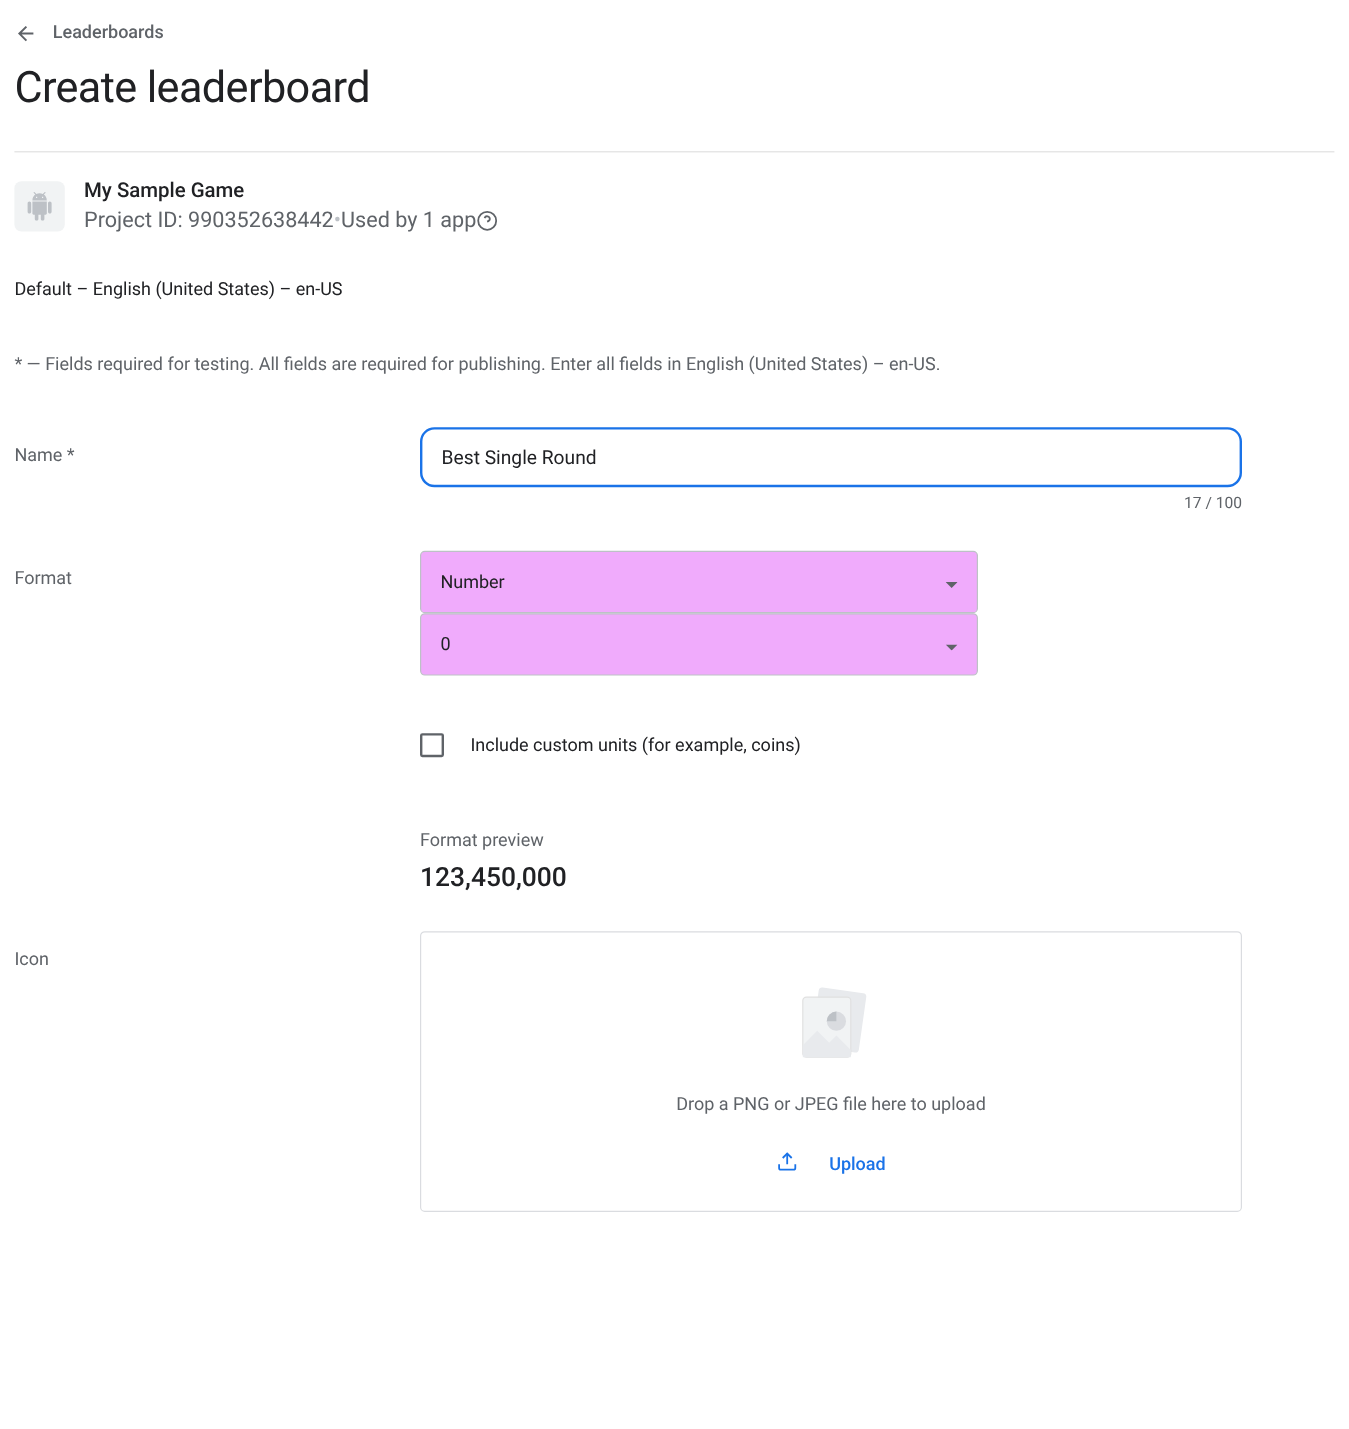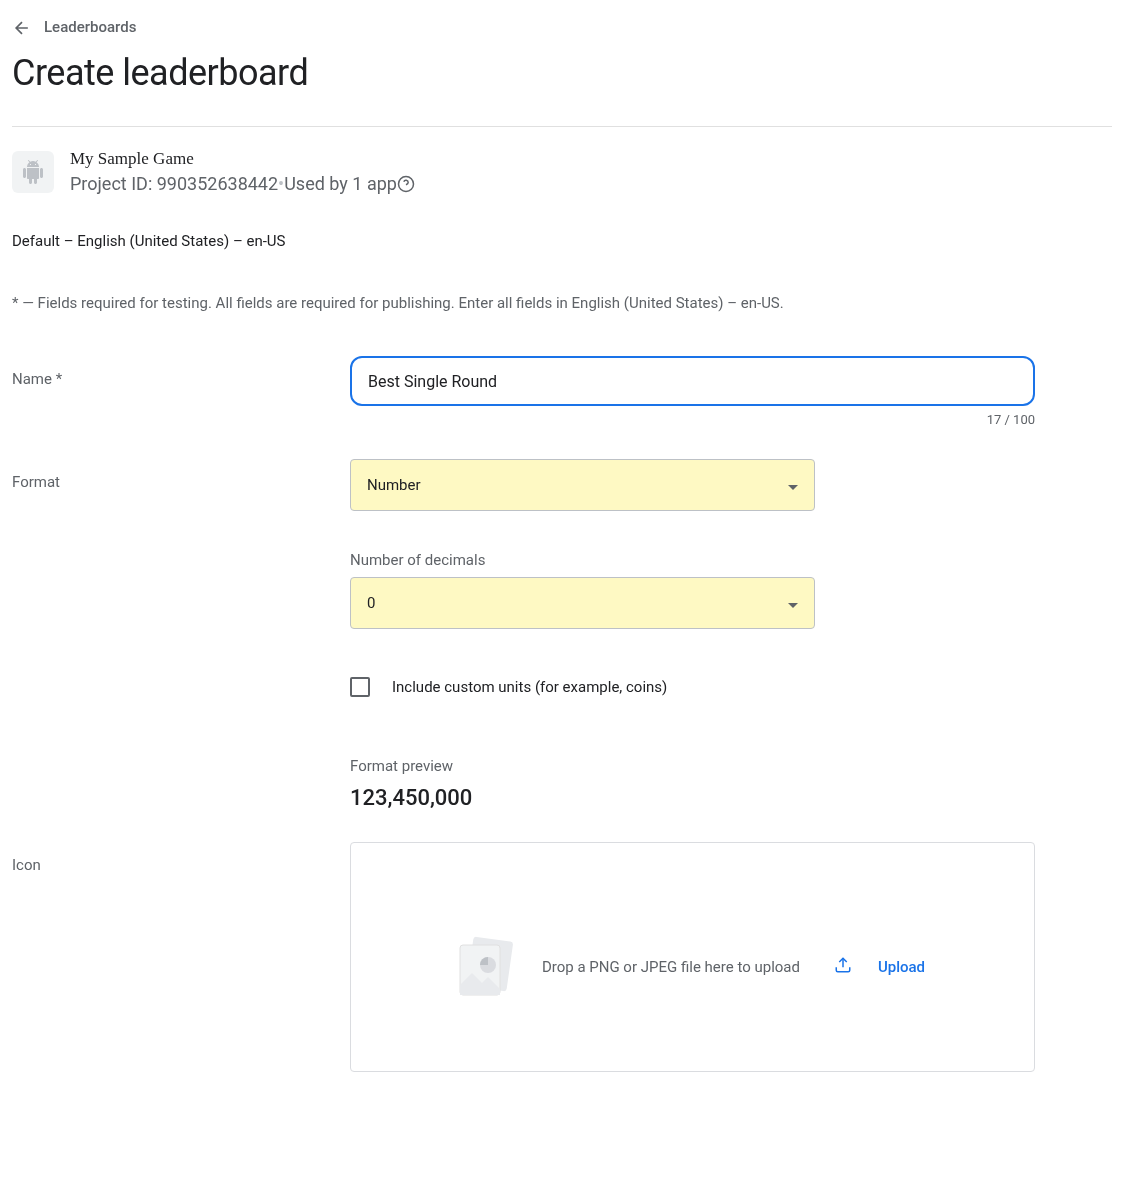--- a/index.html
+++ b/index.html
@@ -55,21 +55,20 @@
     }
     .game-info {
       display: flex;
       flex-direction: column;
       gap: 4px;
     }
     .game-name {
       font-size: 17px;
       font-weight: 500;
       color: #202124;
-      font-family: Liberation Serif, serif;
     }
     .game-meta {
       display: flex;
       align-items: center;
       gap: 0;
       font-size: 18px;
       color: #5f6368;
     }
     .game-meta .dot {
       color: #bdc1c6;
@@ -131,21 +130,21 @@
       height: 52px;
       border: 1px solid #bdc1c6;
       border-radius: 4px;
       padding: 0 16px;
       display: flex;
       align-items: center;
       justify-content: space-between;
       font-size: 15px;
       color: #202124;
       cursor: pointer;
-      background: #fef9c3;
+      background: #f0abfc;
     }
     .field-sublabel {
       font-size: 15px;
       color: #5f6368;
       margin-top: 40px;
       margin-bottom: 8px;
     }
     .checkbox-row {
       display: flex;
       align-items: center;
@@ -173,21 +172,21 @@
       font-size: 22px;
       font-weight: 500;
       color: #202124;
     }
     .dropzone {
       width: 100%;
       min-height: 230px;
       border: 1px solid #dadce0;
       border-radius: 4px;
       display: flex;
-      flex-direction: row;
+      flex-direction: column;
       align-items: center;
       justify-content: center;
       gap: 22px;
       padding: 40px 20px 20px 20px;
     }
     .dropzone-imgicon {
       width: 72px;
       height: 72px;
       color:#dadce0;
     }
@@ -263,21 +262,20 @@
   <div class="form-control">
     <div class="select-box">
       <span>Number</span>
       <span class="dropdown-arrow">
         <svg width="10" height="5" viewBox="0 0 10 5" fill="currentColor">
             <path d="M0 0l5 5 5-5z"></path>
           </svg>
       </span>
     </div>
 
-    <div class="field-sublabel">Number of decimals</div>
     <div class="select-box">
       <span>0</span>
       <span class="dropdown-arrow">
         <svg width="10" height="5" viewBox="0 0 10 5" fill="currentColor">
             <path d="M0 0l5 5 5-5z"></path>
           </svg>
       </span>
     </div>
 
     <div class="checkbox-row">

